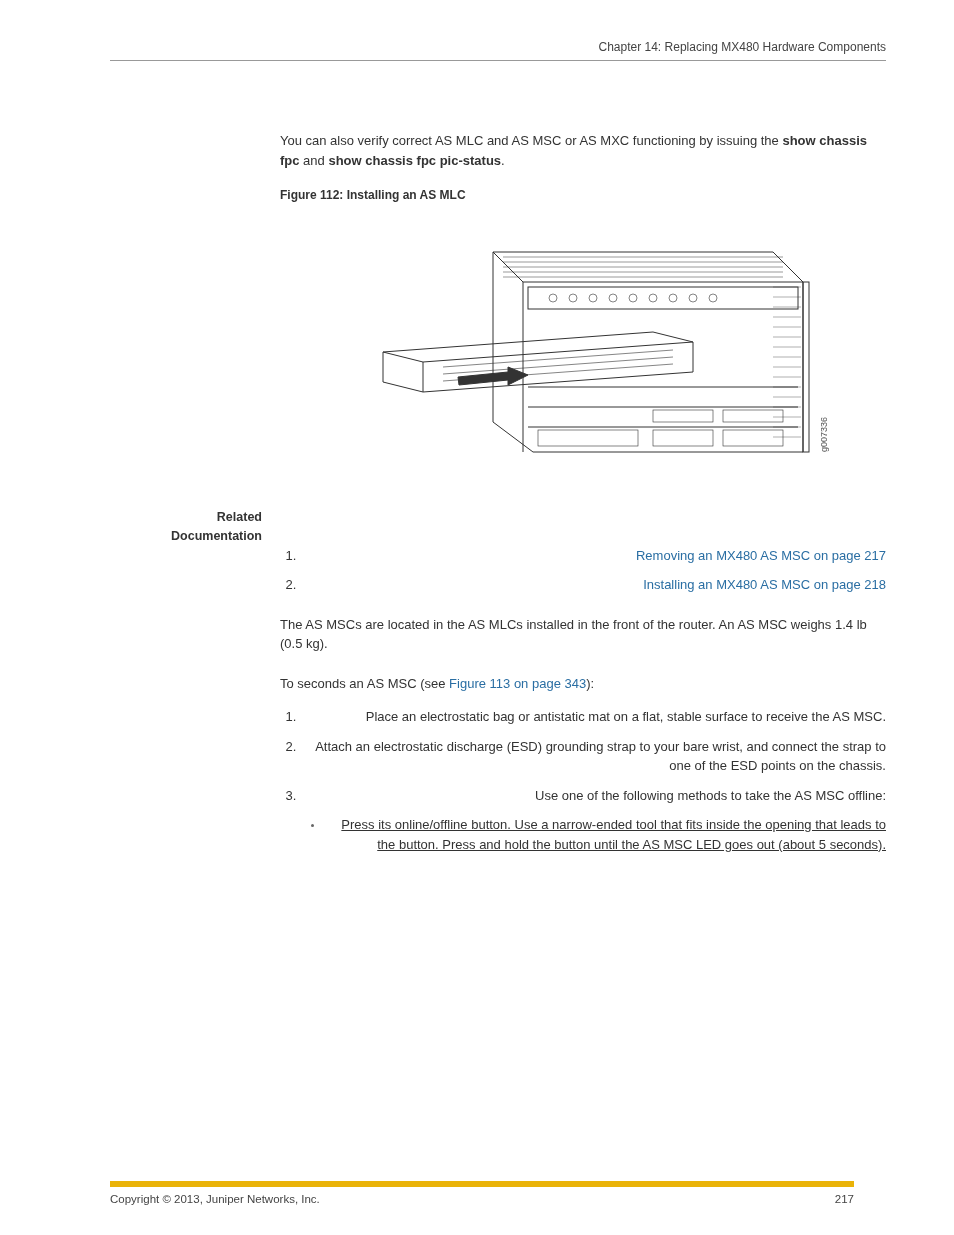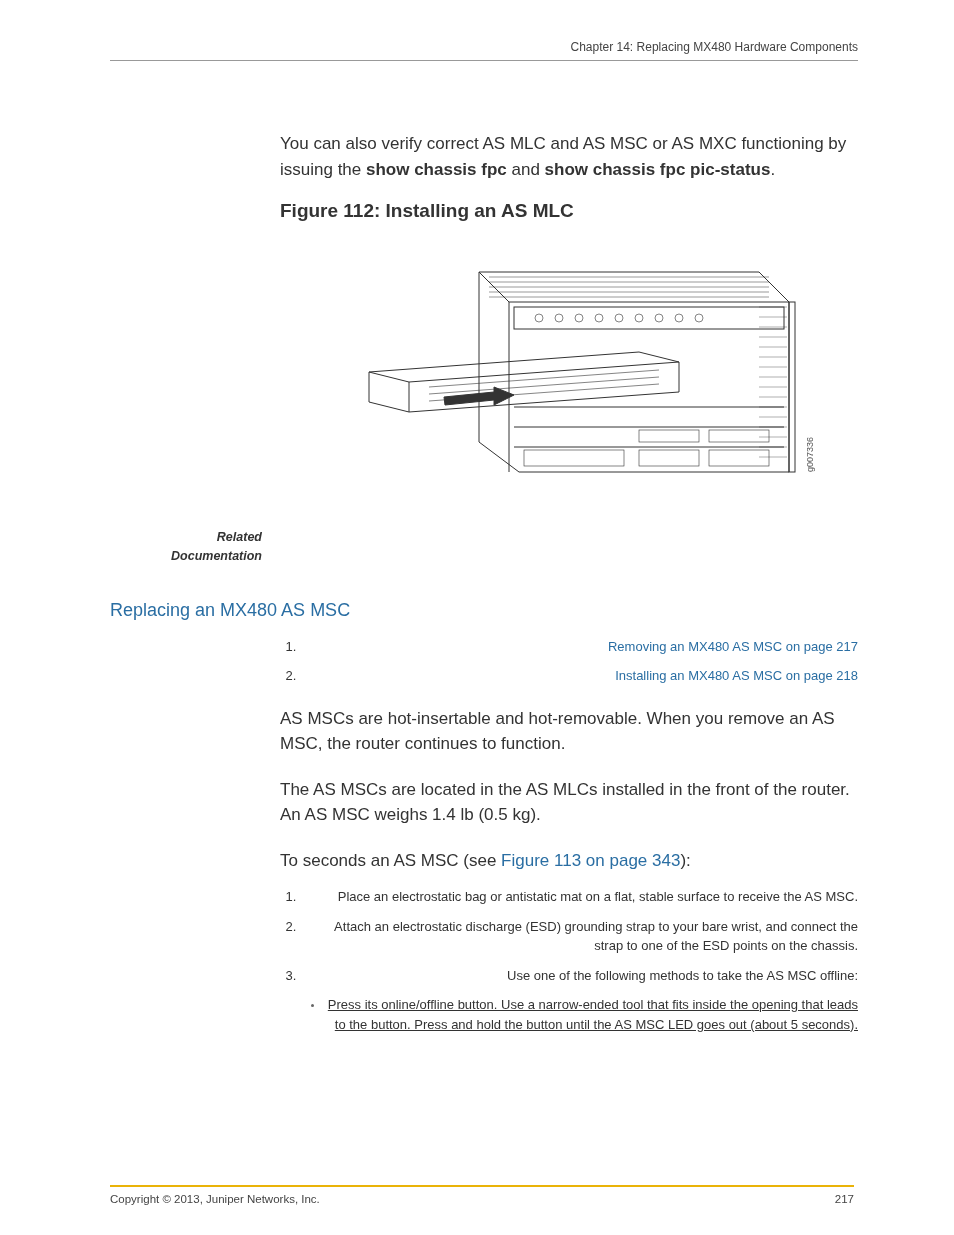--- a/index.html
+++ b/index.html
@@ -4,21 +4,21 @@
 <style>
   body {
     margin: 0;
     font-family: Verdana, Geneva, sans-serif;
     font-size: 13px;
     color: #333;
     background: #fff;
     width: 954px;
   }
   .page {
-    padding: 40px 96px 30px 110px;
+    padding: 40px 68px 30px 110px;
     box-sizing: border-box;
     min-height: 1235px;
     position: relative;
   }
   .header {
     text-align: right;
     font-size: 12px;
     color: #444;
     border-bottom: 1px solid #999;
     padding-bottom: 6px;
@@ -26,42 +26,41 @@
   }
   .content-indent {
     margin-left: 170px;
   }
   .content-indent-alt {
     margin-left: 170px;
   }
   .para {
     line-height: 1.5;
     margin-bottom: 14px;
-    font-size: 17px;
+    font-size: 13px;
     margin-top: 20px;
   }
   .bold { font-weight: bold; }
   .fig-caption {
     font-weight: bold;
-    font-size: 19px;
+    font-size: 12px;
     color: #333;
     margin-top: 18px;
     margin-bottom: 20px;
   }
   .figure-box {
     width: 460px;
     height: 260px;
     margin: 0 auto 26px auto;
     position: relative;
   }
   .figure-box svg { width:100%; height:100%; }
   .related-row {
     display:flex;
     margin-top:10px;
-    font-style:italic;
   }
   .related-label {
     width:170px;
     flex:0 0 170px;
     text-align:right;
     font-weight:bold;
     font-size:12.5px;
     padding-right:18px;
     line-height:1.5;
     box-sizing:border-box;
@@ -109,21 +108,21 @@
     margin:10px 0 0 0;
     padding-left:20px;
     text-decoration:underline;
   }
   ul.inner li::marker { color:#666; font-size:10px; }
   .footer {
     position:absolute;
     bottom:30px;
     left:110px;
     right:100px;
-    border-top:2px solid #eab308;
+    border-top:6px solid #eab308;
     padding-top:6px;
     display:flex;
     justify-content:space-between;
     font-size:11.5px;
     color:#444;
   }
   .gnum {
     position:absolute;
     right:-16px;
     bottom:30px;
@@ -223,32 +222,30 @@
     </div>
   </div>
 
   <div class="related-row">
     <div class="related-label">
       <span>Related</span><br>
       <span>Documentation</span>
     </div>
   </div>
 
-  <h2 class="section">Replacing an MX480 AS MSC</h2>
 
   <div class="content-indent-alt">
     <ol class="numlist">
       <li><span class="link">Removing an MX480 AS MSC on page 217</span></li>
       <li><span class="link">Installing an MX480 AS MSC on page 218</span></li>
     </ol>
   </div>
 
 
   <div class="content-indent-alt">
-    <p class="para">AS MSCs are hot-insertable and hot-removable. When you remove an AS MSC, the router continues to function.</p>
     <p class="para">The AS MSCs are located in the AS MLCs installed in the front of the router. An AS MSC weighs 1.4 lb (0.5 kg).</p>
     <p class="para">
       <span>To seconds an AS MSC (see </span><span class="link">Figure 113 on page 343</span><span>):</span>
     </p>
     <ol class="numlist">
       <li>Place an electrostatic bag or antistatic mat on a flat, stable surface to receive the AS MSC.</li>
       <li>Attach an electrostatic discharge (ESD) grounding strap to your bare wrist, and connect the strap to one of the ESD points on the chassis.</li>
       <li>
         <span>Use one of the following methods to take the AS MSC offline:</span>
         <ul class="inner">

